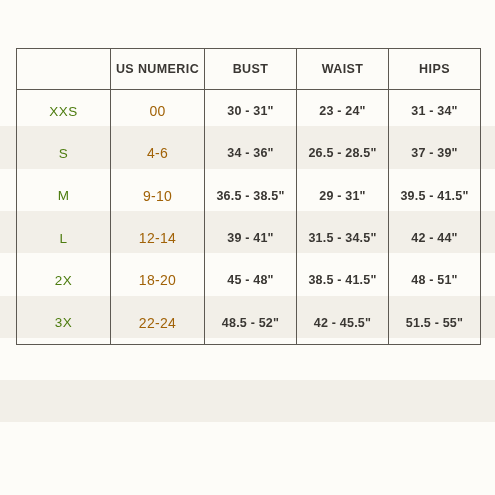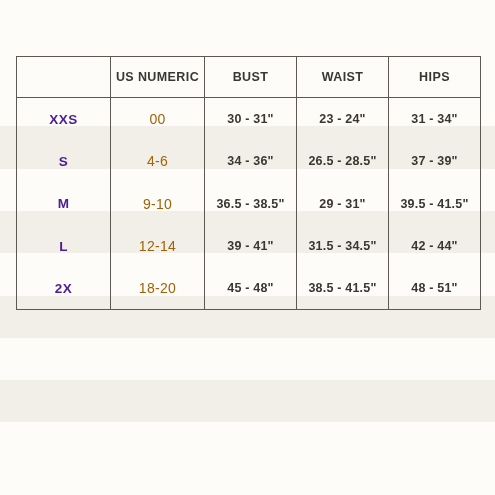--- a/index.html
+++ b/index.html
@@ -34,21 +34,21 @@
     position: absolute;
     left: 0;
     width: 495px;
     height: 42.3px;
     background: #f2efe8;
   }
 
   table.size-chart {
     position: absolute;
     left: 16px;
-    top: 56px;
+    top: 48px;
     width: 464px;
     border-collapse: collapse;
     table-layout: fixed;
     z-index: 1;
     background: transparent;
   }
 
   table.size-chart col.c-size     { width: 94px; }
   table.size-chart col.c-numeric  { width: 94px; }
   table.size-chart col.c-meas     { width: 92px; }
@@ -75,23 +75,23 @@
     font-stretch: condensed;
   }
 
   table.size-chart tbody tr:last-child td {
     border-bottom: 1.5px solid #5d5952;
   }
 
   
   td.size-label {
     font-size: 13.5px;
-    font-weight: bold;
+    font-weight: normal;
     letter-spacing: 0.5px;
-    color: #4c1d95;
+    color: #4d7c0f;
     margin-left: 36px;
   }
 
   
   td.numeric {
     font-size: 14px;
     font-weight: normal;
     letter-spacing: 0.3px;
     color: #a16207;
   }
@@ -162,16 +162,23 @@
           <td class="meas">31.5 - 34.5"</td>
           <td class="meas">42 - 44"</td>
         </tr>
         <tr>
           <td class="size-label">2X</td>
           <td class="numeric">18-20</td>
           <td class="meas">45 - 48"</td>
           <td class="meas">38.5 - 41.5"</td>
           <td class="meas">48 - 51"</td>
         </tr>
+        <tr>
+          <td class="size-label">3X</td>
+          <td class="numeric">22-24</td>
+          <td class="meas">48.5 - 52"</td>
+          <td class="meas">42 - 45.5"</td>
+          <td class="meas">51.5 - 55"</td>
+        </tr>
       </tbody>
   </table>
 
 </div>
 
 </body></html>

